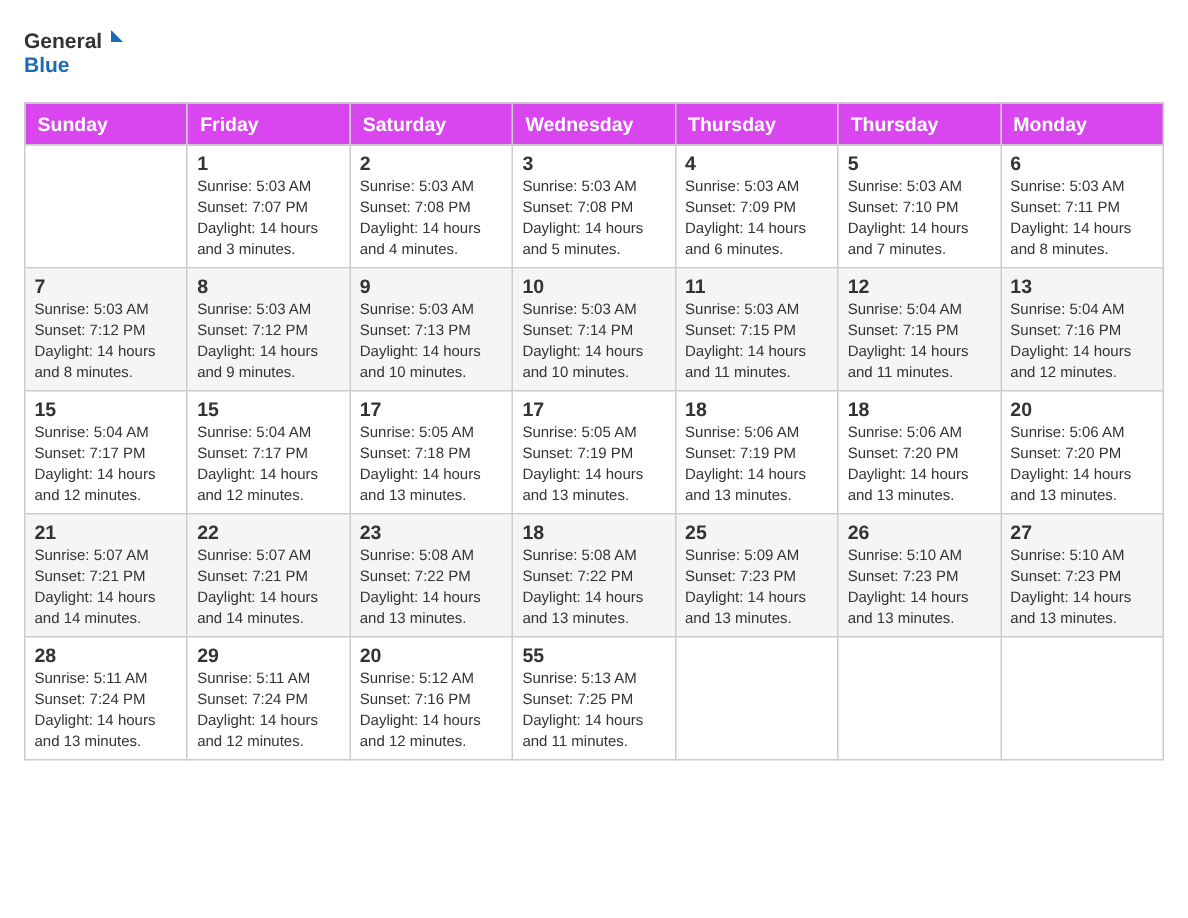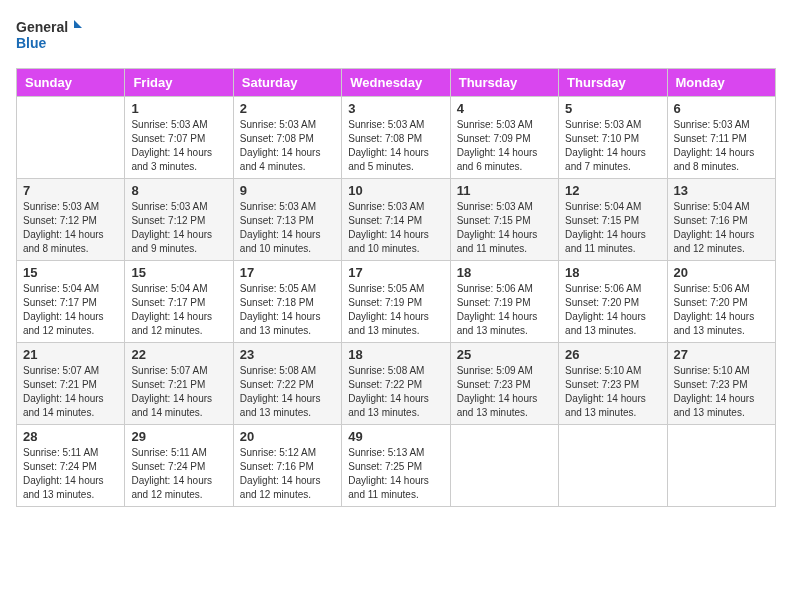--- a/index.html
+++ b/index.html
@@ -317,21 +317,21 @@
 and 12 minutes.</div>
         </td>
         <td>
           <span class="day-num">20</span>
           <div class="day-info" style="white-space: pre-line;">Sunrise: 5:12 AM
 Sunset: 7:16 PM
 Daylight: 14 hours
 and 12 minutes.</div>
         </td>
         <td>
-          <span class="day-num">49</span>
+          <span class="day-num">55</span>
           <div class="day-info" style="white-space: pre-line;">Sunrise: 5:13 AM
 Sunset: 7:25 PM
 Daylight: 14 hours
 and 11 minutes.</div>
         </td>
         <td class="empty-cell"></td>
         <td class="empty-cell"></td>
         <td class="empty-cell"></td>
       </tr>
     </tbody>

